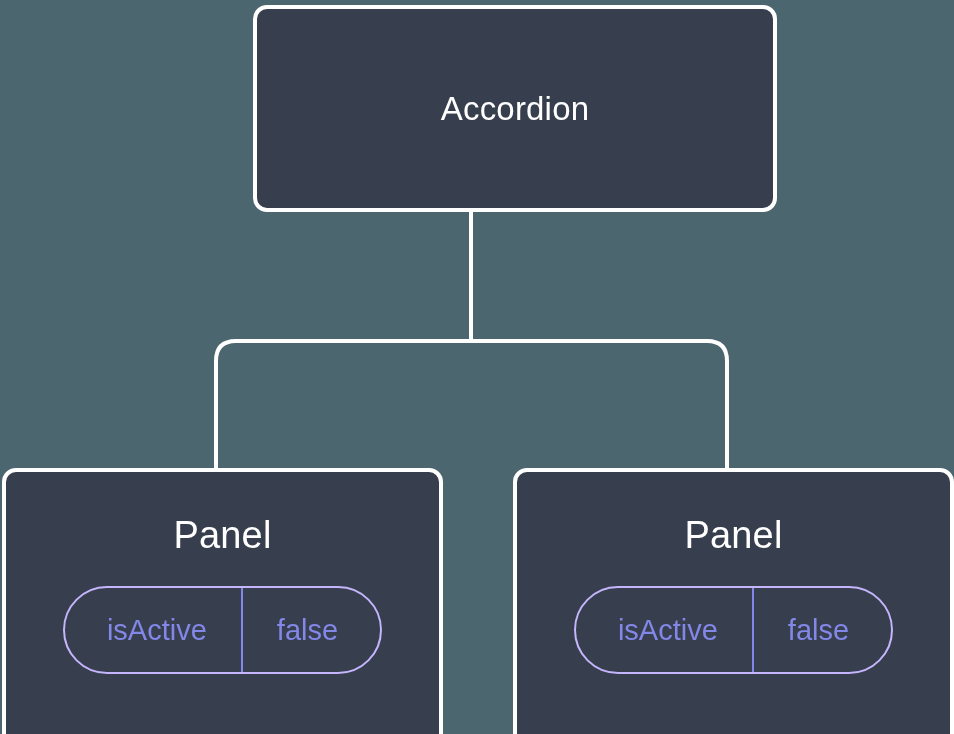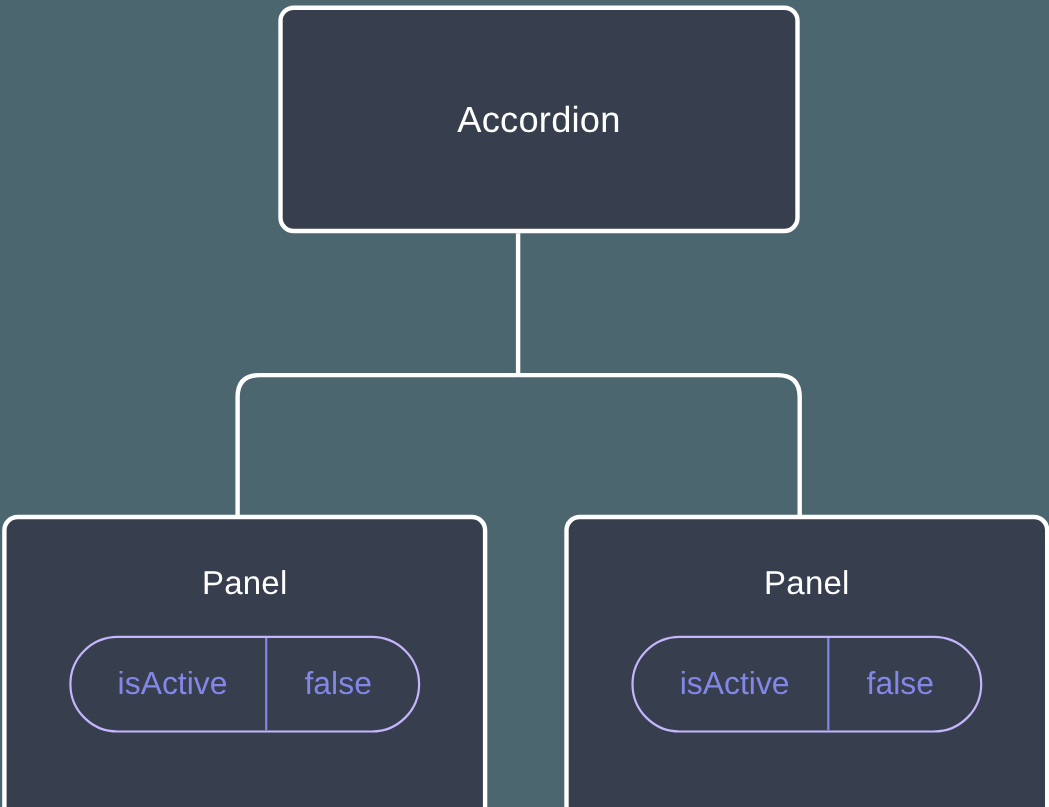--- a/index.html
+++ b/index.html
@@ -40,42 +40,42 @@
     border: 4px solid #ffffff;
     border-radius: 14px;
     display: flex;
     flex-direction: column;
     align-items: center;
   }
 
   .node-root {
     left: 253px;
     top: 5px;
-    width: 474px;
+    width: 524px;
     height: 207px;
     justify-content: center;
   }
 
   .node-title {
     color: #ffffff;
     font-size: 33px;
     font-weight: 400;
     letter-spacing: 0.2px;
     line-height: 1;
     white-space: nowrap;
   }
 
   .node-panel {
     width: 441px;
     height: 280px;
     top: 468px;
     padding-top: 44px;
   }
   .node-panel .node-title {
-    font-size: 30px;
+    font-size: 38px;
   }
 
   .node-panel-left  { left: 2px; }
   .node-panel-right { left: 513px; }
 
   
   .prop-pill {
     margin-top: 32px;
     display: flex;
     align-items: stretch;

